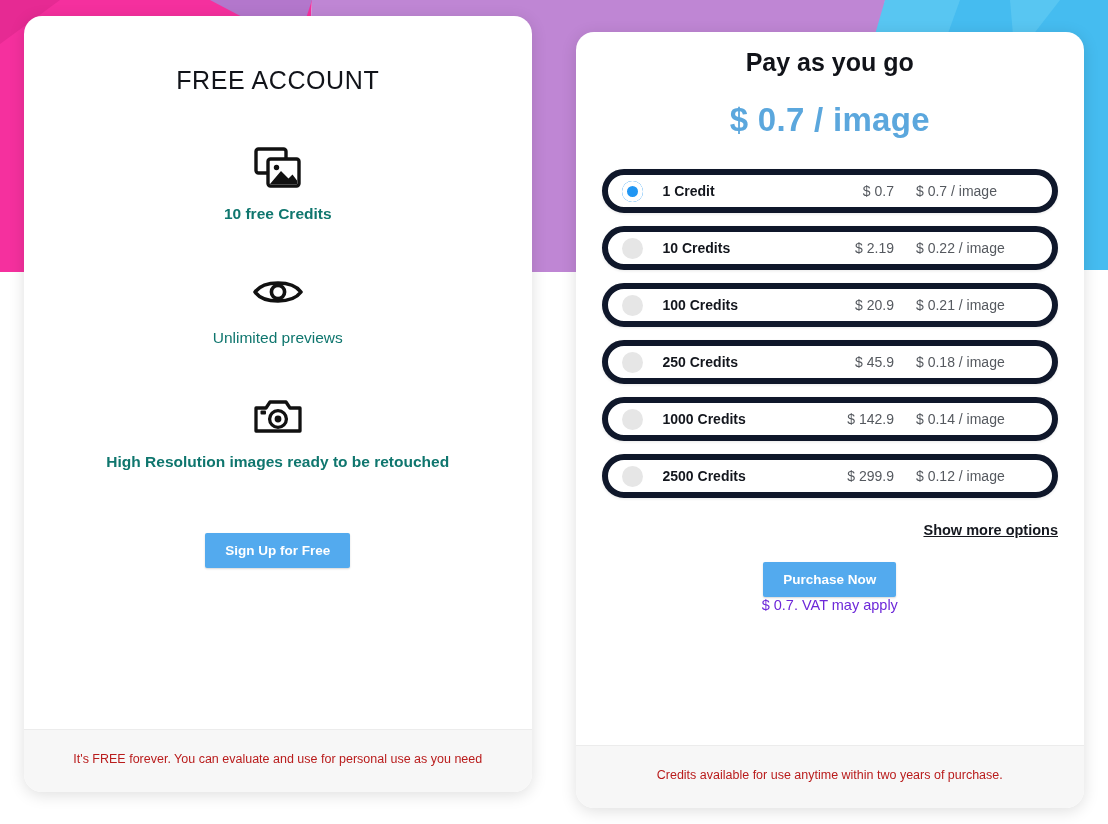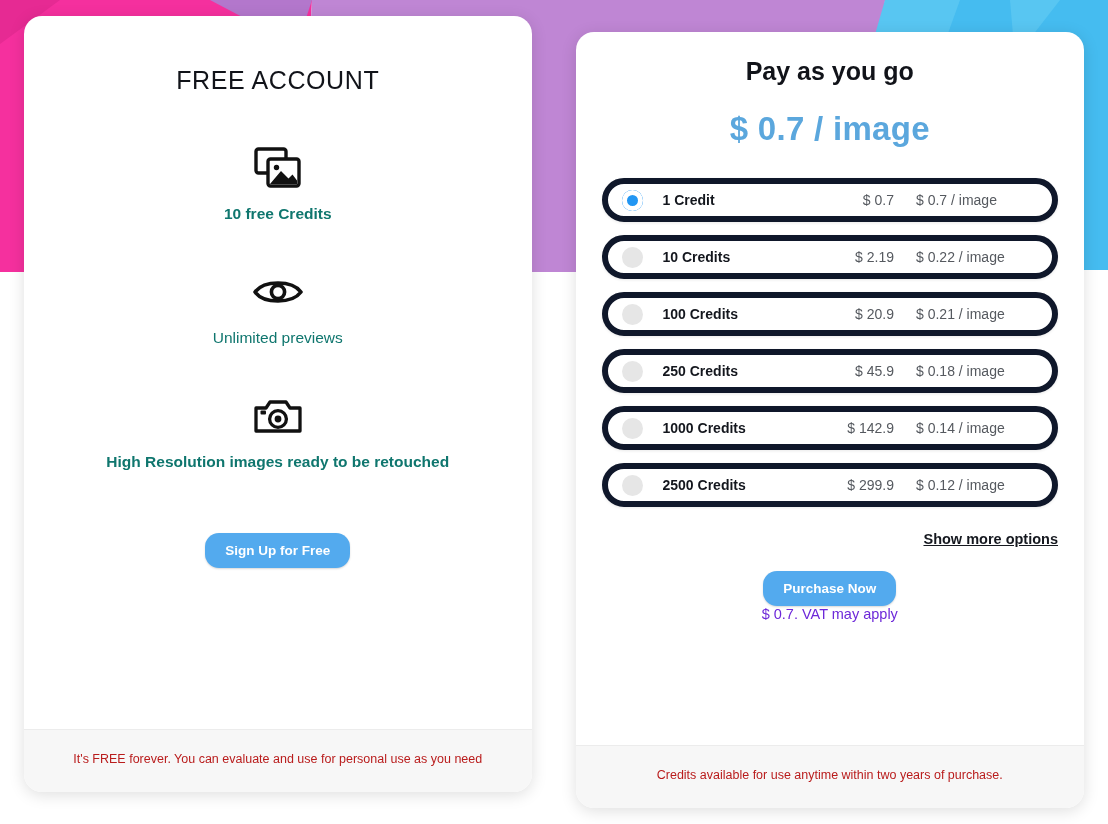--- a/index.html
+++ b/index.html
@@ -101,42 +101,42 @@
   #signup-wrap {
     display: flex;
     justify-content: center;
     margin-top: 62px;
   }
 
   .btn-blue {
     background: #53aaee;
     color: #ffffff;
     border: none;
-    border-radius: 14px;
+    border-radius: 2px;
     font-family: "Liberation Sans", sans-serif;
     font-size: 13.5px;
     font-weight: 700;
     padding: 10px 20px;
     cursor: pointer;
     box-shadow: 0 1px 2px rgba(0,0,0,0.16);
   }
 
   
   #payg-card {
     width: 513px;
     height: 776px;
     margin-top: 16px;
   }
 
   #payg-card .card-title {
     text-align: center;
     font-size: 25px;
     font-weight: 700;
     color: #111319;
-    padding-top: 25px;
+    padding-top: 16px;
   }
 
   #unit-price {
     text-align: center;
     font-size: 33px;
     font-weight: 700;
     color: #5ba7dd;
     margin-top: 24px;
     letter-spacing: 0.3px;
   }

